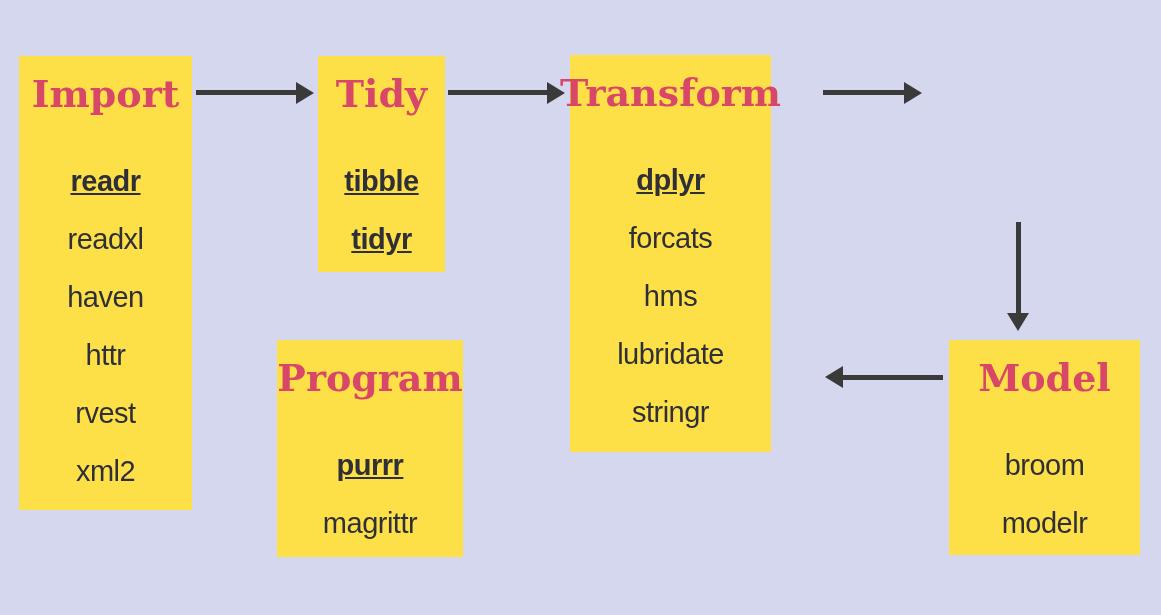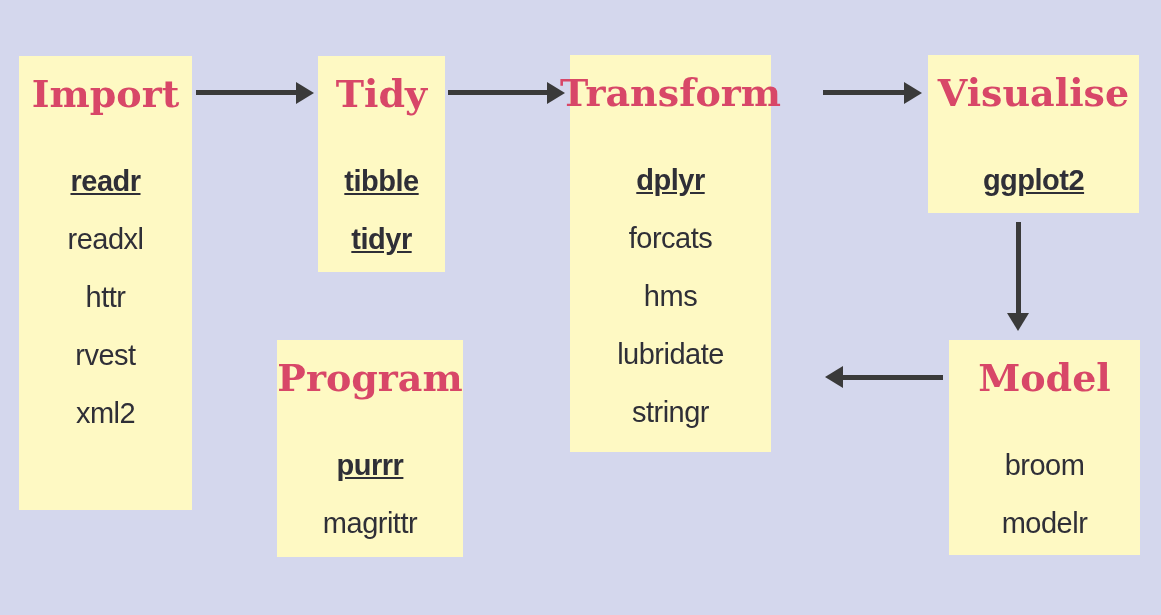--- a/index.html
+++ b/index.html
@@ -9,21 +9,21 @@
     font-family: "Liberation Sans", sans-serif;
     overflow: hidden;
   }
   .stage {
     position: relative;
     width: 1161px; height: 615px;
     background: #d4d7ed;
   }
   .node {
     position: absolute;
-    background: #fef9c3;
+    background: #fde047;
     display: flex;
     flex-direction: column;
     align-items: center;
     padding-top: 14px;
     box-sizing: border-box;
   }
   .node-title {
     font-family: "DejaVu Serif", serif;
     font-weight: 600;
     font-size: 38px;
@@ -93,20 +93,21 @@
 </head>
 <body>
 
 <div class="stage">
 
   <div class="node node-import">
     <div class="node-title">Import</div>
     <ul class="pkg-list">
       <li class="bold">readr</li>
       <li>readxl</li>
+      <li>haven</li>
       <li>httr</li>
       <li>rvest</li>
       <li>xml2</li>
     </ul>
   </div>
 
   <div class="node node-tidy">
     <div class="node-title">Tidy</div>
     <ul class="pkg-list">
       <li class="bold">tibble</li>
@@ -118,26 +119,20 @@
     <div class="node-title">Transform</div>
     <ul class="pkg-list">
       <li class="bold">dplyr</li>
       <li>forcats</li>
       <li>hms</li>
       <li>lubridate</li>
       <li>stringr</li>
     </ul>
   </div>
 
-  <div class="node node-visualise">
-    <div class="node-title">Visualise</div>
-    <ul class="pkg-list">
-      <li class="bold">ggplot2</li>
-    </ul>
-  </div>
 
   <div class="node node-model">
     <div class="node-title">Model</div>
     <ul class="pkg-list">
       <li>broom</li>
       <li>modelr</li>
     </ul>
   </div>
 
   <div class="node node-program">

